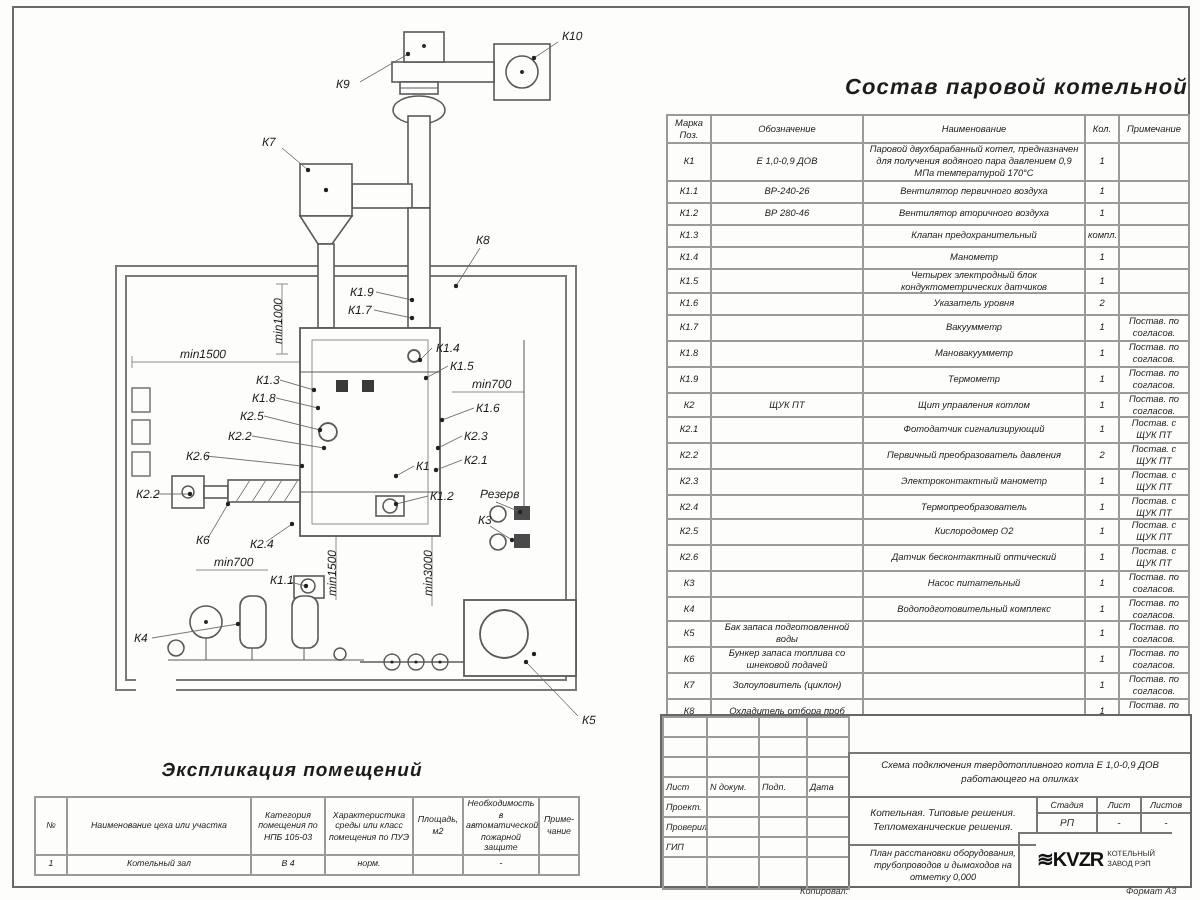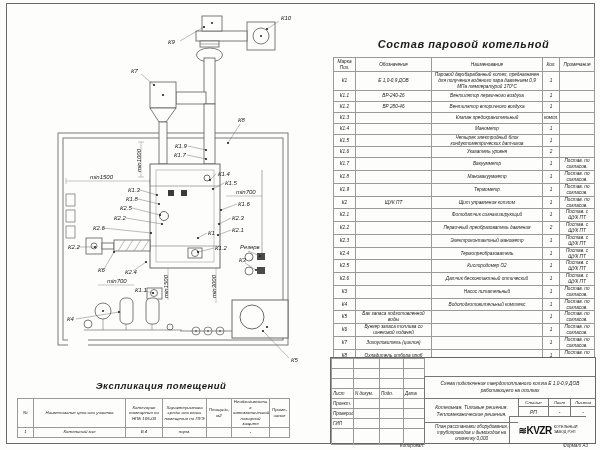--- a/index.html
+++ b/index.html
@@ -6,31 +6,31 @@
   .sheet{position:relative;width:600px;height:450px;background:#fdfdfc;overflow:hidden;
          font-family:"Liberation Sans",sans-serif;color:#1c1c1c;}
   .frame{position:absolute;left:6px;top:3px;width:587px;height:439px;border:1px solid #6a6a6a;}
   .abs{position:absolute;}
   
   svg text{font-family:"Liberation Sans",sans-serif;font-style:italic;fill:#1b1b1b;}
   #plan-labels text{font-size:6px;}
   .lead{stroke:#666;stroke-width:.45;}
   .dot{fill:#222;stroke:none;}
   
-  .bom-title{left:333px;top:38px;width:261px;text-align:center;font-size:11px;font-style:italic;
+  .bom-title{left:333px;top:38px;width:261px;text-align:right;font-size:11px;font-style:italic;
              font-weight:600;letter-spacing:.6px;}
   table{border-collapse:collapse;table-layout:fixed;}
   .grid td,.grid th{border:1px solid #9a9a9a;font-weight:normal;font-style:italic;
                     text-align:center;vertical-align:middle;padding:0 1px;overflow:hidden;
                     white-space:pre-line;color:#222;}
   .bom{left:333px;top:57px;width:261px;font-size:4.7px;line-height:1.25;}
   .bom td{height:10px;}
   .bom th{height:13px;font-size:4.7px;}
   
-  .expl-title{left:25px;top:380px;width:272px;text-align:center;font-size:9.5px;
+  .expl-title{left:10px;top:380px;width:272px;text-align:center;font-size:9.5px;
               font-style:italic;font-weight:600;letter-spacing:.5px;}
   .expl{left:17px;top:398px;width:272px;font-size:4.4px;line-height:1.25;}
   .expl th{height:26px;}
   .expl td{height:9px;}
   
   .tblock{left:330px;top:357px;width:264px;height:85px;border:1px solid #666;background:#fdfdfc;}
   .tb-left{position:absolute;left:0;top:0;width:93px;font-size:4.5px;}
   .tb-left td{height:9px;border:1px solid #9a9a9a;font-style:italic;padding:0 1px;
               text-align:left;vertical-align:middle;overflow:hidden;}
   .cell{position:absolute;border-left:1px solid #777;border-top:1px solid #777;

